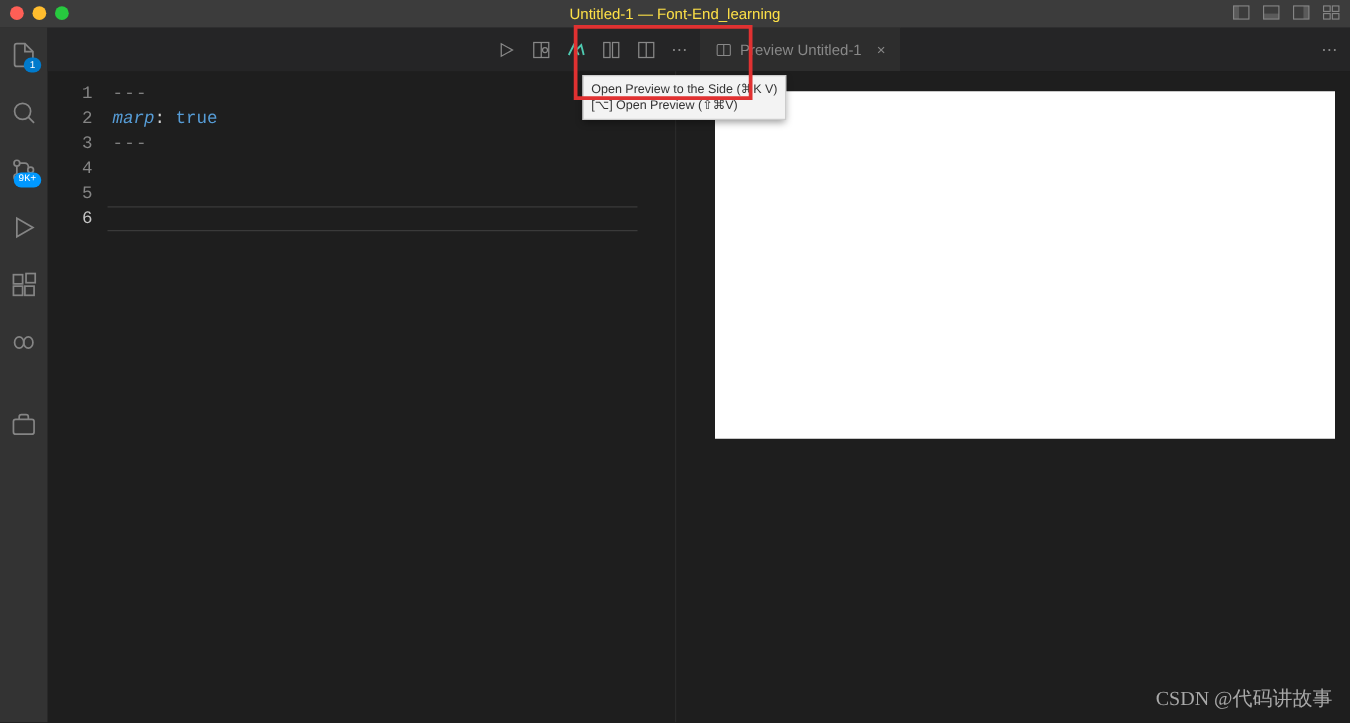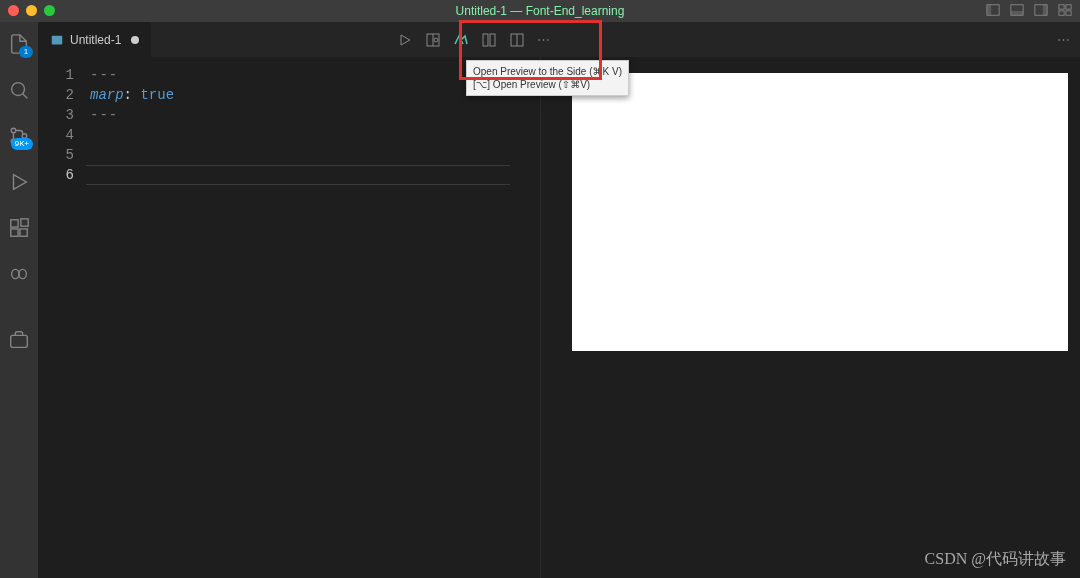--- a/index.html
+++ b/index.html
@@ -6,21 +6,21 @@
     body {
       width: 1080px; height: 578px;
       background: #1e1e1e;
       font-family: -apple-system, BlinkMacSystemFont, "Segoe UI", sans-serif;
       font-size: 13px; color: #cccccc;
       overflow: hidden; position: relative;
     }
     .titlebar {
       height: 22px; background: #3c3c3c;
       display: flex; align-items: center; justify-content: center;
-      position: relative; font-size: 12px; color: #86efac;
+      position: relative; font-size: 12px; color: #fde047;
     }
     .traffic-lights {
       position: absolute; left: 8px; top: 5px;
       display: flex; gap: 7px;
     }
     .traffic-light { width: 11px; height: 11px; border-radius: 50%; }
     .tl-red { background: #ff5f56; }
     .tl-yellow { background: #ffbd2e; }
     .tl-green { background: #27c93f; }
     .layout-icons {
@@ -210,27 +210,20 @@
       <svg viewBox="0 0 24 24" fill="none" stroke="currentColor" stroke-width="1.5">
           <rect x="3" y="7" width="18" height="13" rx="2"></rect>
           <path d="M8 7V5a2 2 0 0 1 2-2h4a2 2 0 0 1 2 2v2"></path>
         </svg>
     </div>
   </div>
 
   <div class="content-area">
     <div class="editor-group left">
       <div class="tab-bar">
-        <div class="tab">
-          <svg class="tab-icon blue-md" viewBox="0 0 16 16">
-              <rect x="2" y="3" width="12" height="10" rx="1"></rect>
-            </svg>
-          <span>Untitled-1</span>
-          <span class="tab-dirty"></span>
-        </div>
         <div class="editor-actions">
           <span class="act">
               <svg viewBox="0 0 16 16" fill="none" stroke="currentColor">
                 <polygon points="4 3 13 8 4 13"></polygon>
               </svg>
             </span>
           <span class="act">
               <svg viewBox="0 0 16 16" fill="none" stroke="currentColor">
                 <rect x="2" y="2" width="12" height="12"></rect>
                 <line x1="8" y1="2" x2="8" y2="14"></line>
@@ -276,20 +269,28 @@
           <div class="current-line"></div>
         </div>
         <div class="minimap">
             <div class="minimap-lines"></div>
           </div>
       </div>
     </div>
 
     <div class="editor-group right">
       <div class="tab-bar">
+        <div class="tab inactive">
+          <svg class="tab-icon" viewBox="0 0 16 16" fill="#888">
+              <rect x="2" y="3" width="12" height="10" rx="1" fill="none" stroke="#888"></rect>
+              <line x1="8" y1="3" x2="8" y2="13" stroke="#888"></line>
+            </svg>
+          <span>Preview Untitled-1</span>
+          <span class="tab-close">×</span>
+        </div>
         <div class="editor-actions">
           <span class="act">⋯</span>
         </div>
       </div>
       <div class="preview-pane">
         <div class="slide"></div>
       </div>
     </div>
   </div>
 </div>

